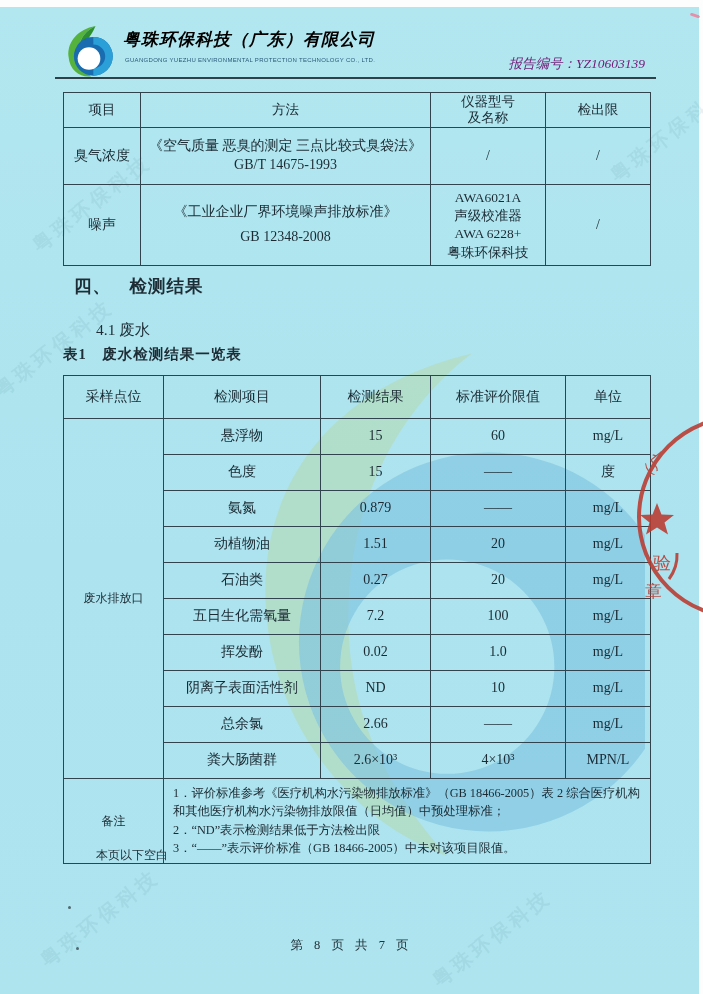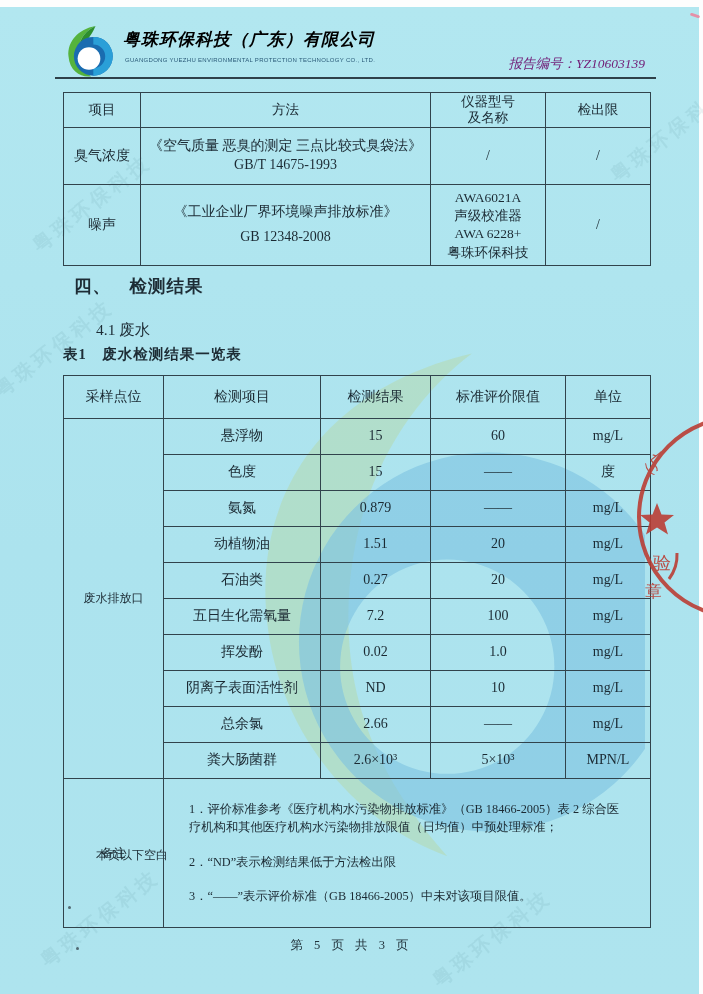--- a/index.html
+++ b/index.html
@@ -35,21 +35,21 @@
     overflow:hidden;}
   #methods-table{position:absolute;left:63px;top:92px;width:587px;}
   #results-table{position:absolute;left:63px;top:375px;width:587px;}
   .mh th{height:30px;font-size:13.5px;line-height:1.2;}
   .m1 td{height:54px;}
   .m2 td{height:78px;}
   .inst div{line-height:1.35;font-size:13.5px;}
   .rh th{height:40px;}
   .dr td{height:33px;}
   .remarks{text-align:left;font-size:12.3px;line-height:1.5;padding:5px 9px;vertical-align:top;}
-  .remarks div{margin:16px;}
+  .remarks div{margin:0;}
   .sp{font-size:12px;text-align:center;}
 
   
   .sec-title{position:absolute;left:74px;top:274px;font-size:17.5px;font-weight:bold;letter-spacing:1px;}
   .sub-title{position:absolute;left:96px;top:320px;font-size:15.5px;}
   .tbl-caption{position:absolute;left:63px;top:345px;width:587px;text-align:left;
     font-size:14.5px;font-weight:bold;letter-spacing:1px;}
 
   .footer-note{position:absolute;left:96px;top:847px;font-size:12px;}
   .page-num{position:absolute;left:0;top:937px;width:703px;text-align:center;
@@ -212,21 +212,21 @@
   </tr>
   <tr class="dr">
     <td>总余氯</td>
     <td>2.66</td>
     <td>——</td>
     <td>mg/L</td>
   </tr>
   <tr class="dr">
     <td>粪大肠菌群</td>
     <td>2.6×10³</td>
-    <td>5×10³</td>
+    <td>4×10³</td>
     <td>MPN/L</td>
   </tr>
   <tr>
     <td class="sp">备注</td>
     <td colspan="4" class="remarks">
       <div>1．评价标准参考《医疗机构水污染物排放标准》（GB 18466-2005）表 2 综合医疗机构和其他医疗机构水污染物排放限值（日均值）中预处理标准；</div>
       <div>2．“ND”表示检测结果低于方法检出限</div>
       <div>3．“——”表示评价标准（GB 18466-2005）中未对该项目限值。</div>
     </td>
   </tr>
@@ -236,16 +236,16 @@
 <svg class="seal" viewBox="0 0 86 212">
   <circle cx="122" cy="104" r="100" fill="none" stroke="#bb3a30" stroke-width="4"></circle>
   <text x="18" y="62" font-size="17" fill="#bb3a30" transform="rotate(-38 30 55)" font-family="'Liberation Serif',serif">（广</text>
   <path fill="#bb3a30" d="M40 90 L44.5 101.5 L57 102 L47.5 109.5 L51 121.5 L40 114.5 L29 121.5 L32.5 109.5 L23 102 L35.5 101.5 Z"></path>
   <text x="36" y="156" font-size="18" fill="#bb3a30" font-family="'Liberation Serif',serif">验</text>
   <text x="28" y="184" font-size="17" fill="#bb3a30" font-family="'Liberation Serif',serif">章</text>
   <path d="M60 140 a40 40 0 0 1 -8 26" fill="none" stroke="#bb3a30" stroke-width="3"></path>
 </svg>
 
 <div class="footer-note">本页以下空白</div>
-<div class="page-num">第 5 页 共 3 页</div>
+<div class="page-num">第 8 页 共 7 页</div>
 
 <div class="speck" style="left:68px;top:906px;"></div>
 <div class="speck" style="left:76px;top:947px;"></div>
 
 </body></html>

